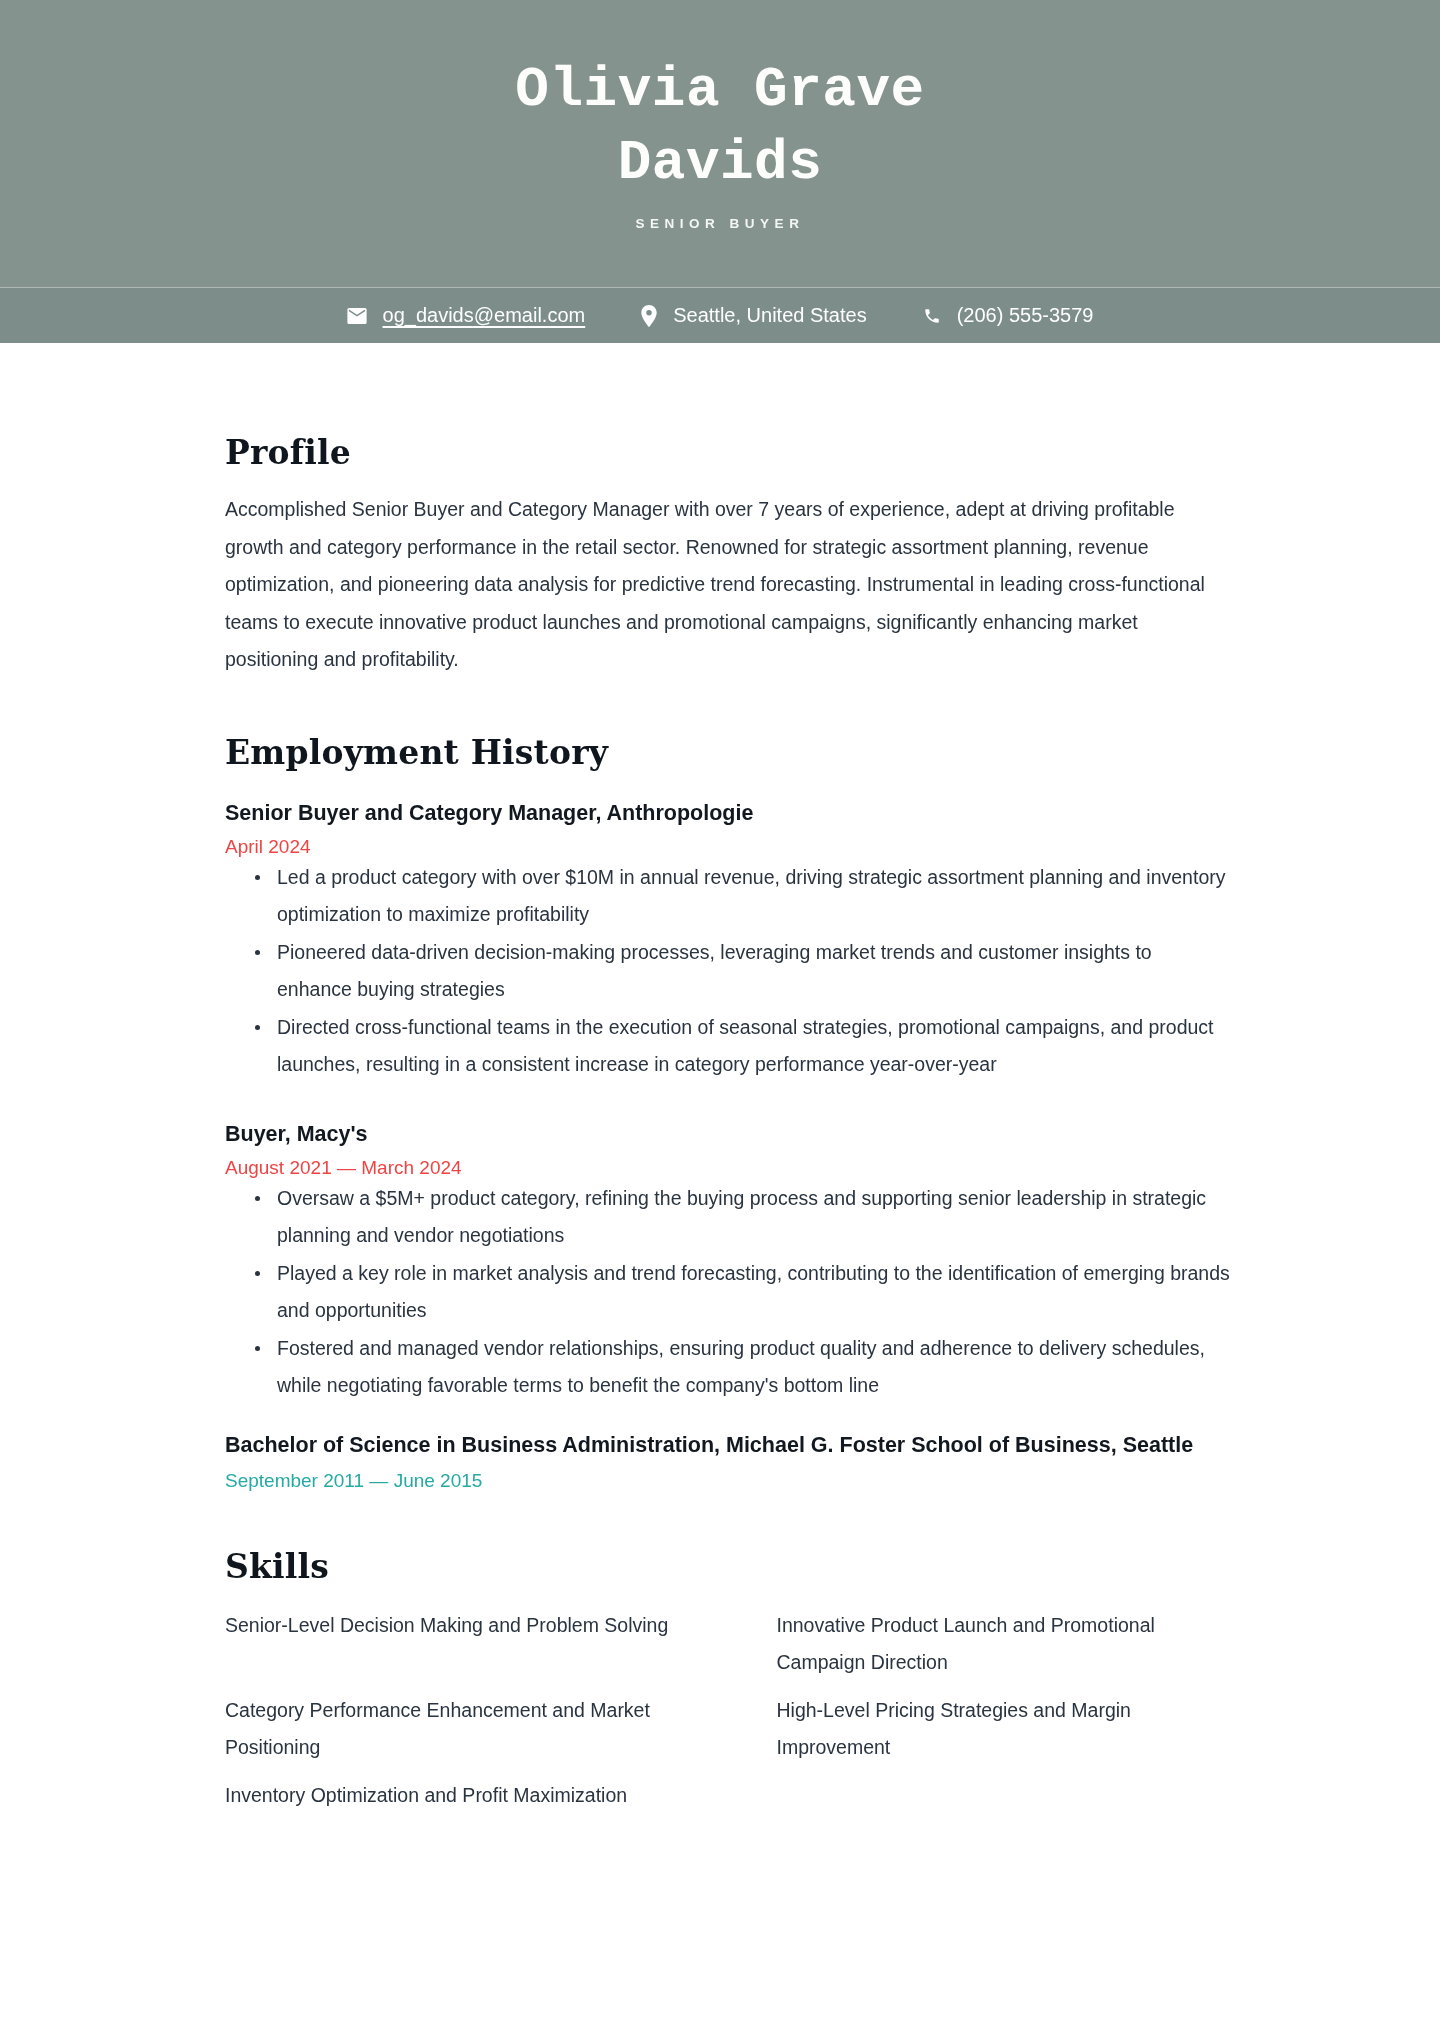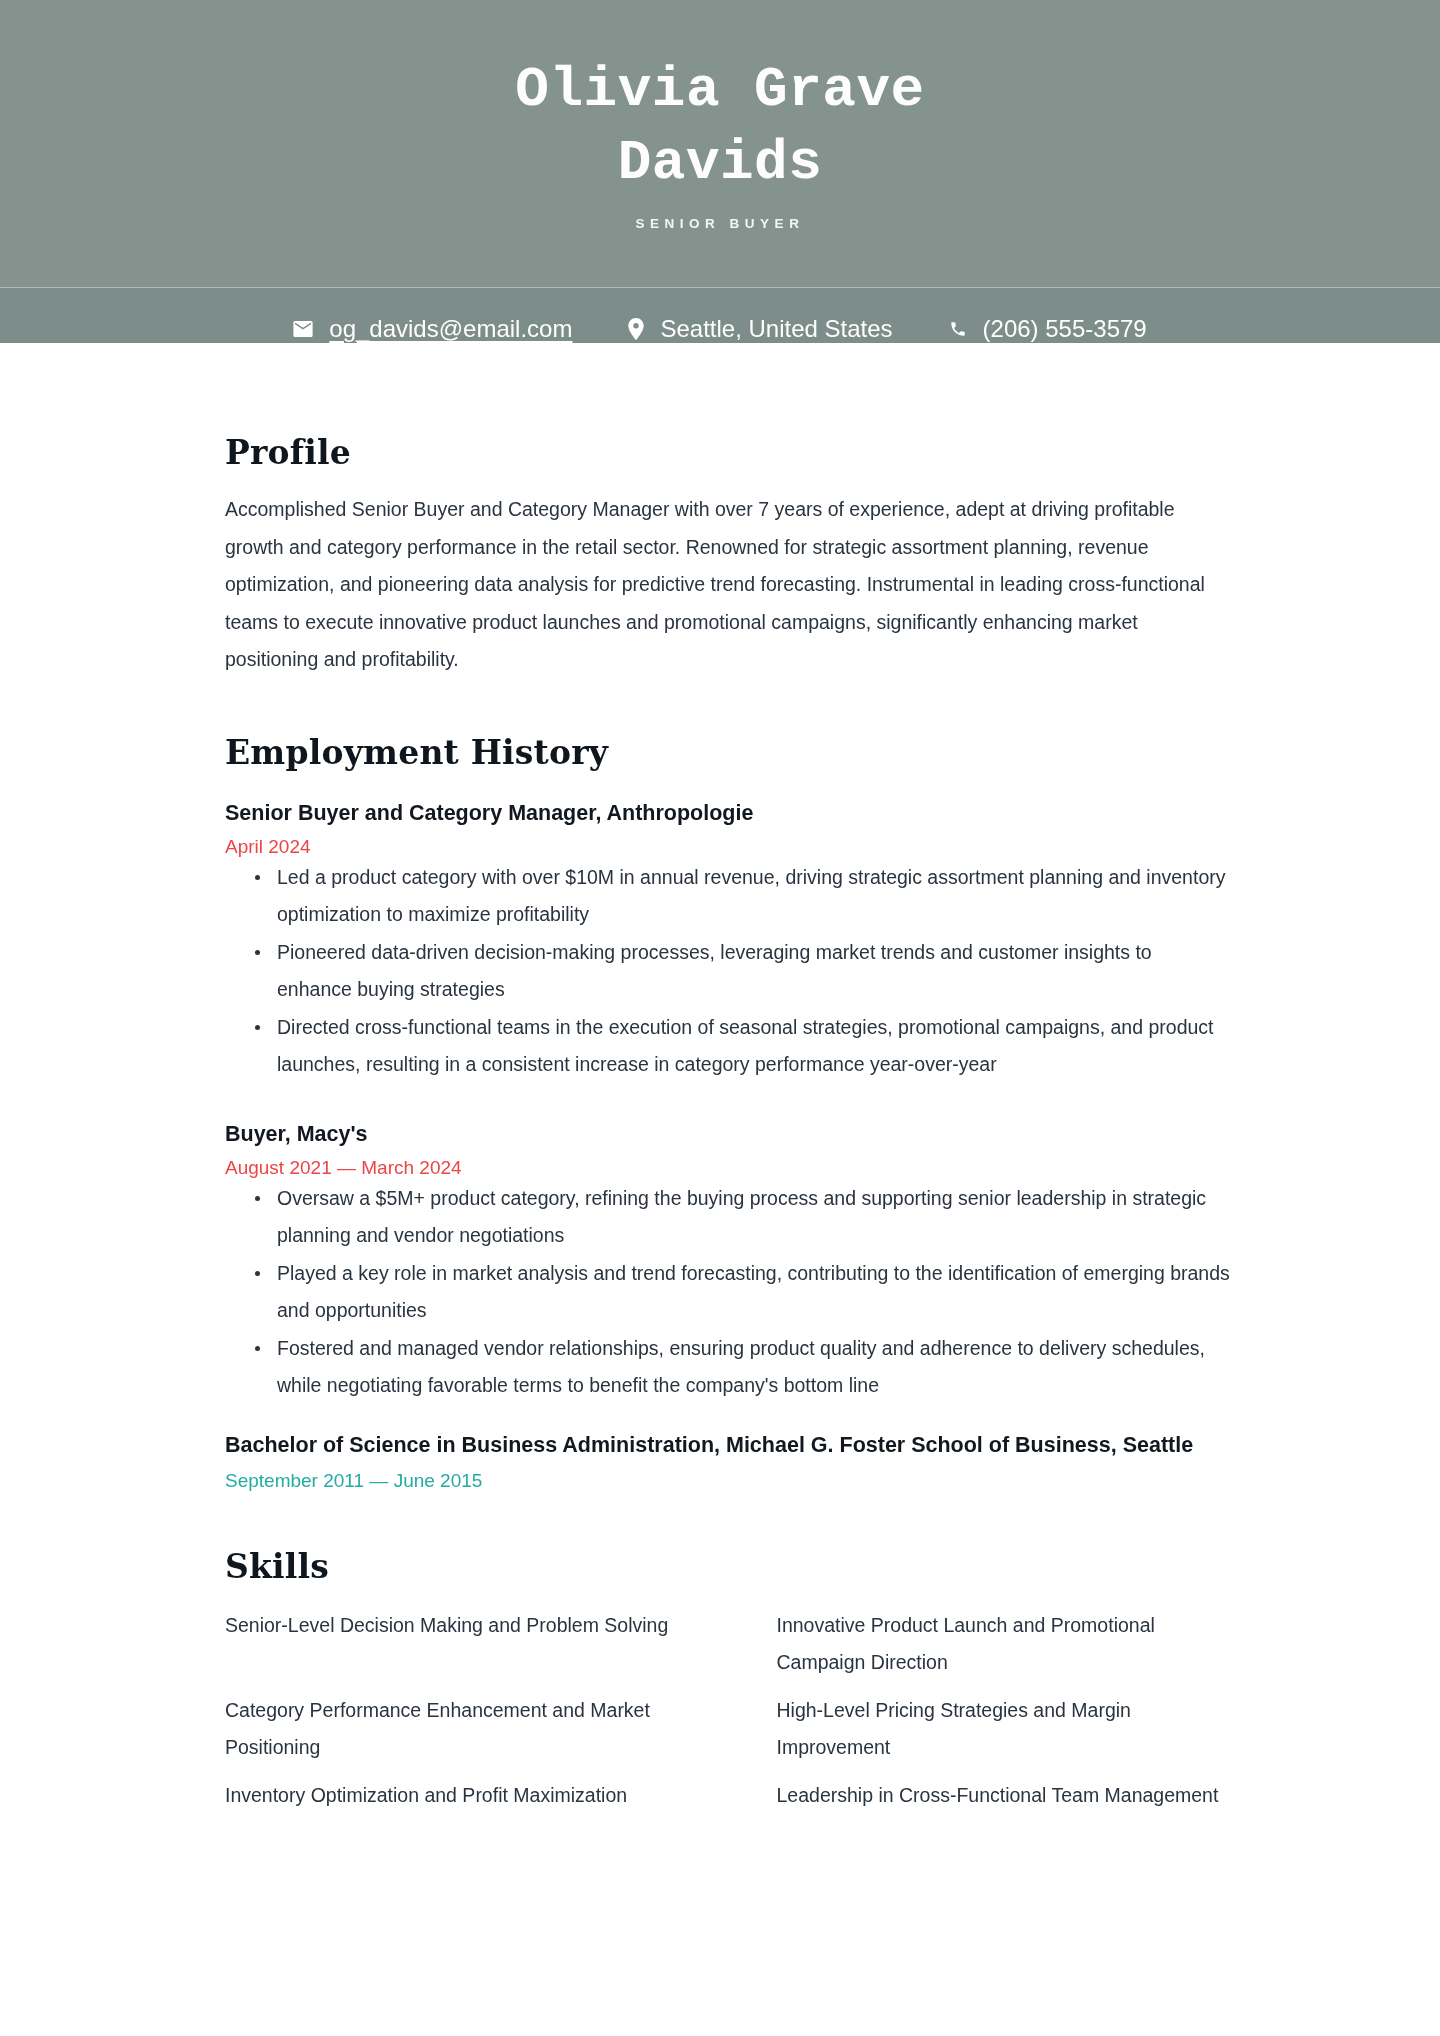--- a/index.html
+++ b/index.html
@@ -37,24 +37,24 @@
     color: #F3F6F5;
   }
 
   
   .contact-bar {
     height: 56px;
     background: #7D8E8A;
     border-top: 1px solid rgba(255,255,255,0.38);
     display: flex;
     justify-content: center;
-    align-items: flex-end;
+    align-items: center;
     gap: 56px;
     color: #FEFEFE;
-    font-size: 24px;
+    font-size: 20px;
   }
   .contact-item { display: flex; align-items: center; gap: 16px; }
   .contact-item svg { display: block; }
   .contact-link { color: #FEFEFE; text-decoration: underline; text-underline-offset: 4px; cursor: pointer; }
 
   
   .content {
     padding: 90px 210px 0 225px;
     color: #2A3440;
   }
@@ -207,18 +207,17 @@
     </div>
 
     <div class="section-skills">
       <h2 class="section-heading">Skills</h2>
       <div class="skills-grid">
         <div class="skill-item">Senior-Level Decision Making and Problem Solving</div>
         <div class="skill-item">Innovative Product Launch and Promotional Campaign Direction</div>
         <div class="skill-item">Category Performance Enhancement and Market Positioning</div>
         <div class="skill-item">High-Level Pricing Strategies and Margin Improvement</div>
         <div class="skill-item">Inventory Optimization and Profit Maximization</div>
-        <div class="skill-item">Leadership in Cross-Functional Team Management</div>
       </div>
     </div>
 
   </div>
 </div>
 
 </body></html>

